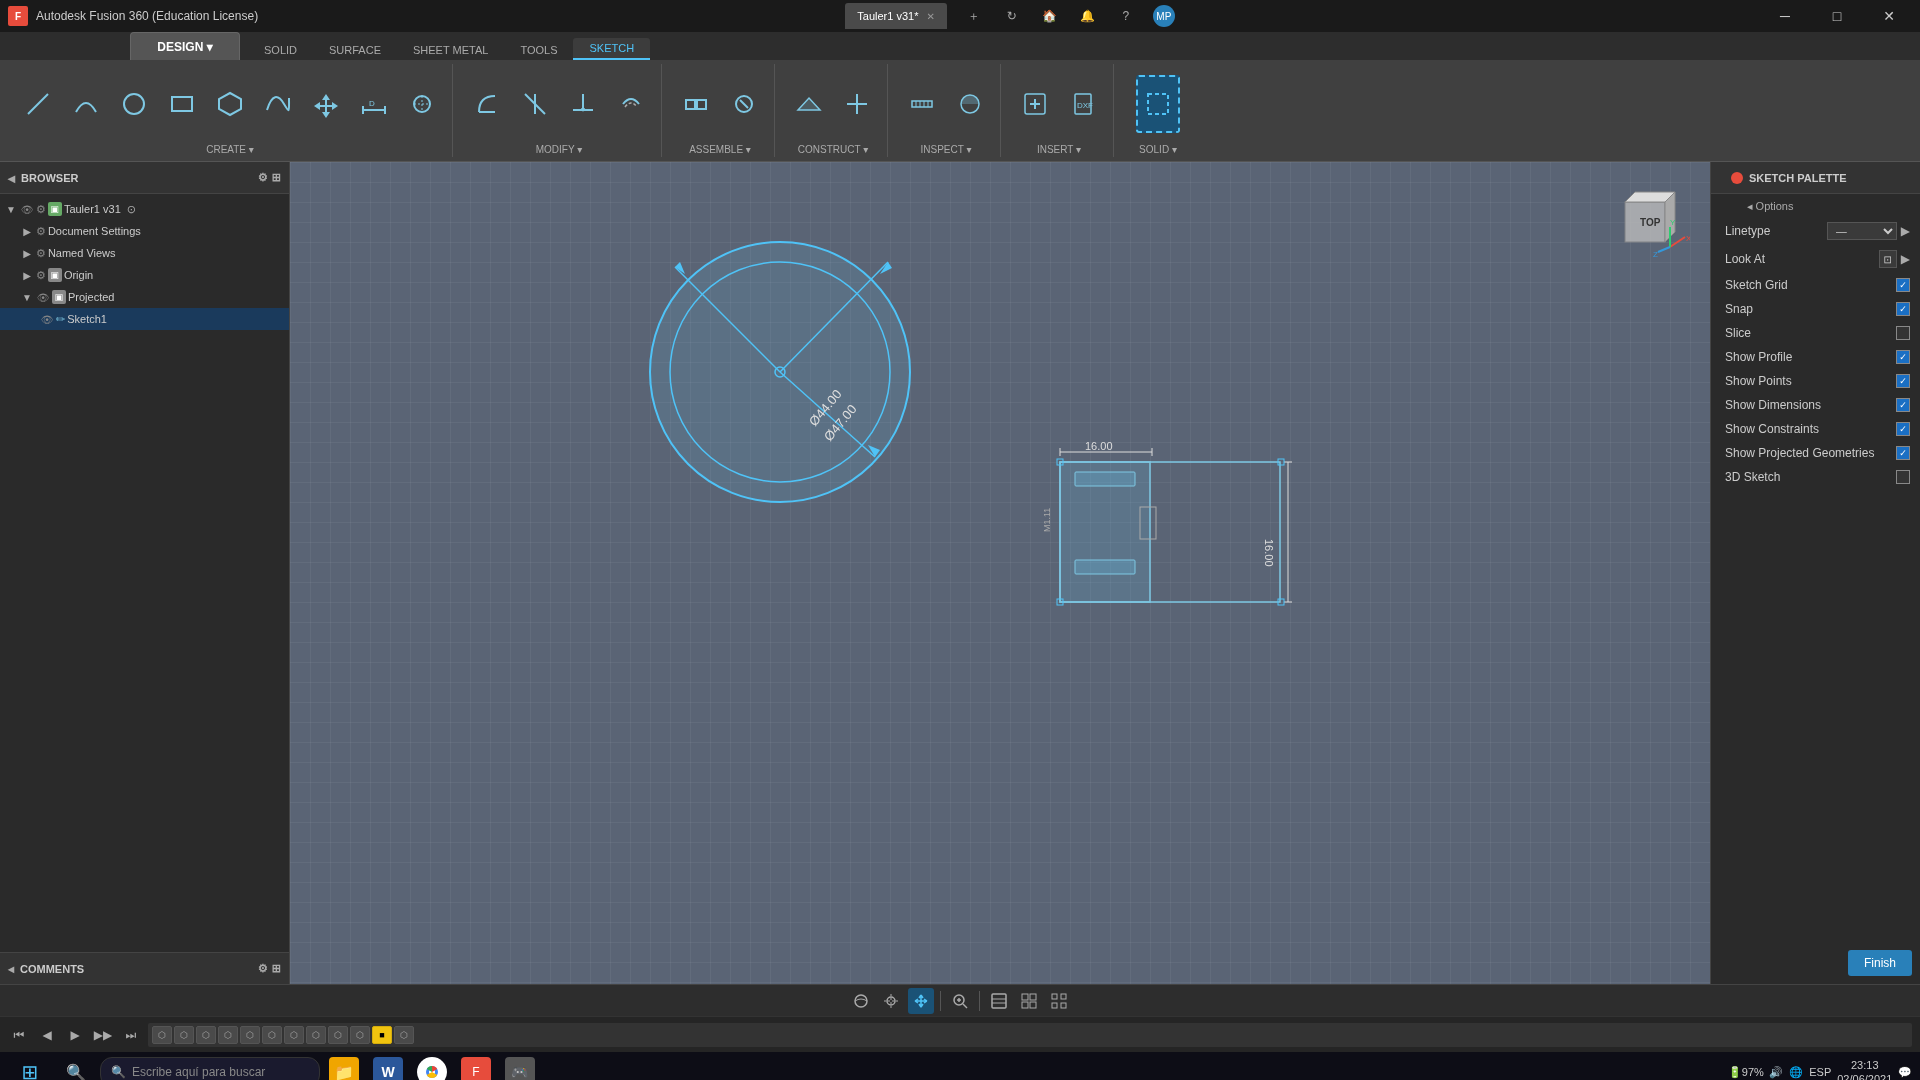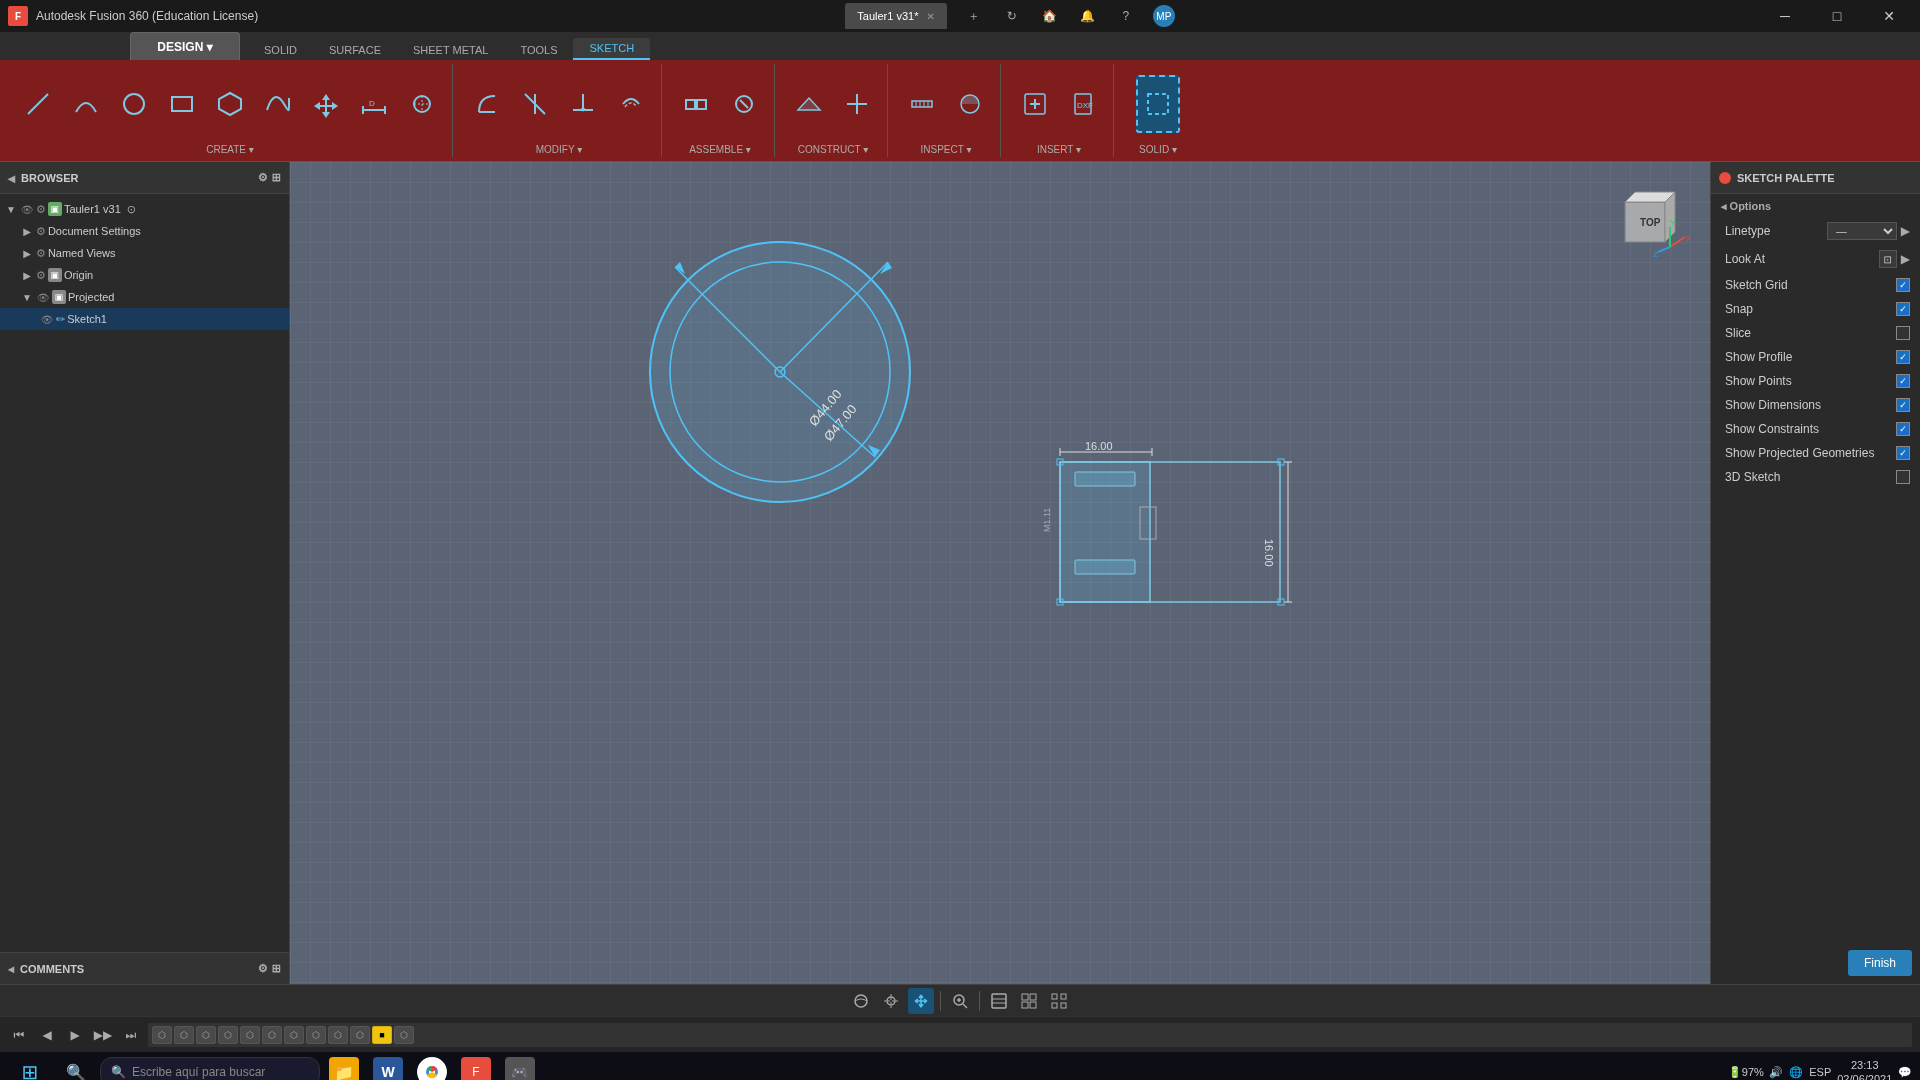--- a/index.html
+++ b/index.html
@@ -33,21 +33,21 @@
       cursor: pointer;
       border-radius: 3px 3px 0 0;
     }
     .doc-tab.active { background: #4a4a4a; color: white; }
     .tab-close { font-size: 10px; color: #999; cursor: pointer; }
     .tab-icon-btn { width: 22px; height: 22px; display: flex; align-items: center; justify-content: center; color: #aaa; cursor: pointer; font-size: 12px; }
 
     
     #ribbon {
       height: 130px;
-      background: #7f1d1d;
+      background: #404040;
       border-bottom: 1px solid #555;
       display: flex;
       flex-direction: column;
     }
     #ribbon-tabs {
       height: 28px;
       background: #2d2d2d;
       display: flex;
       align-items: flex-end;
       padding-left: 130px;
@@ -193,32 +193,33 @@
       border-left: 1px solid #444;
       display: flex;
       flex-direction: column;
       font-size: 12px;
     }
     #palette-header {
       height: 32px;
       background: #333;
       display: flex;
       align-items: center;
-      padding: 0 8px;
+      padding: 0 20px;
       gap: 6px;
       font-size: 11px;
       font-weight: bold;
       color: #ccc;
       border-bottom: 1px solid #444;
     }
     .palette-section-title {
       padding: 6px 10px 4px;
       font-size: 11px;
-      font-weight: bold;
+      font-weight: normal;
       color: #aaa;
+      margin-left: 26px;
     }
     .palette-option {
       display: flex;
       align-items: center;
       justify-content: space-between;
       padding: 5px 10px 5px 14px;
       cursor: pointer;
       color: #ccc;
       font-size: 12px;
     }

